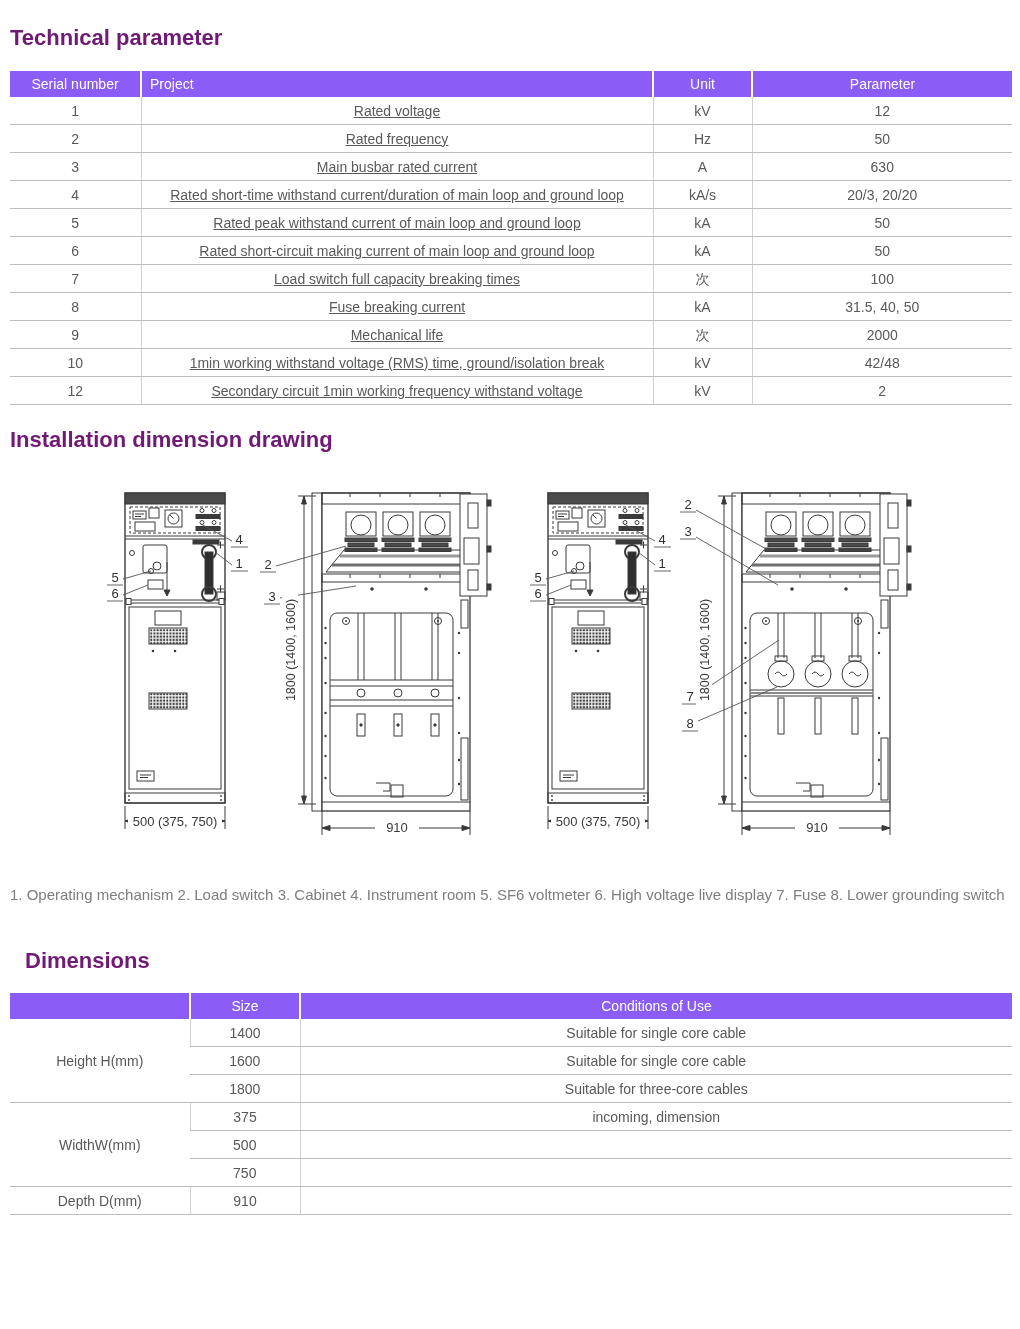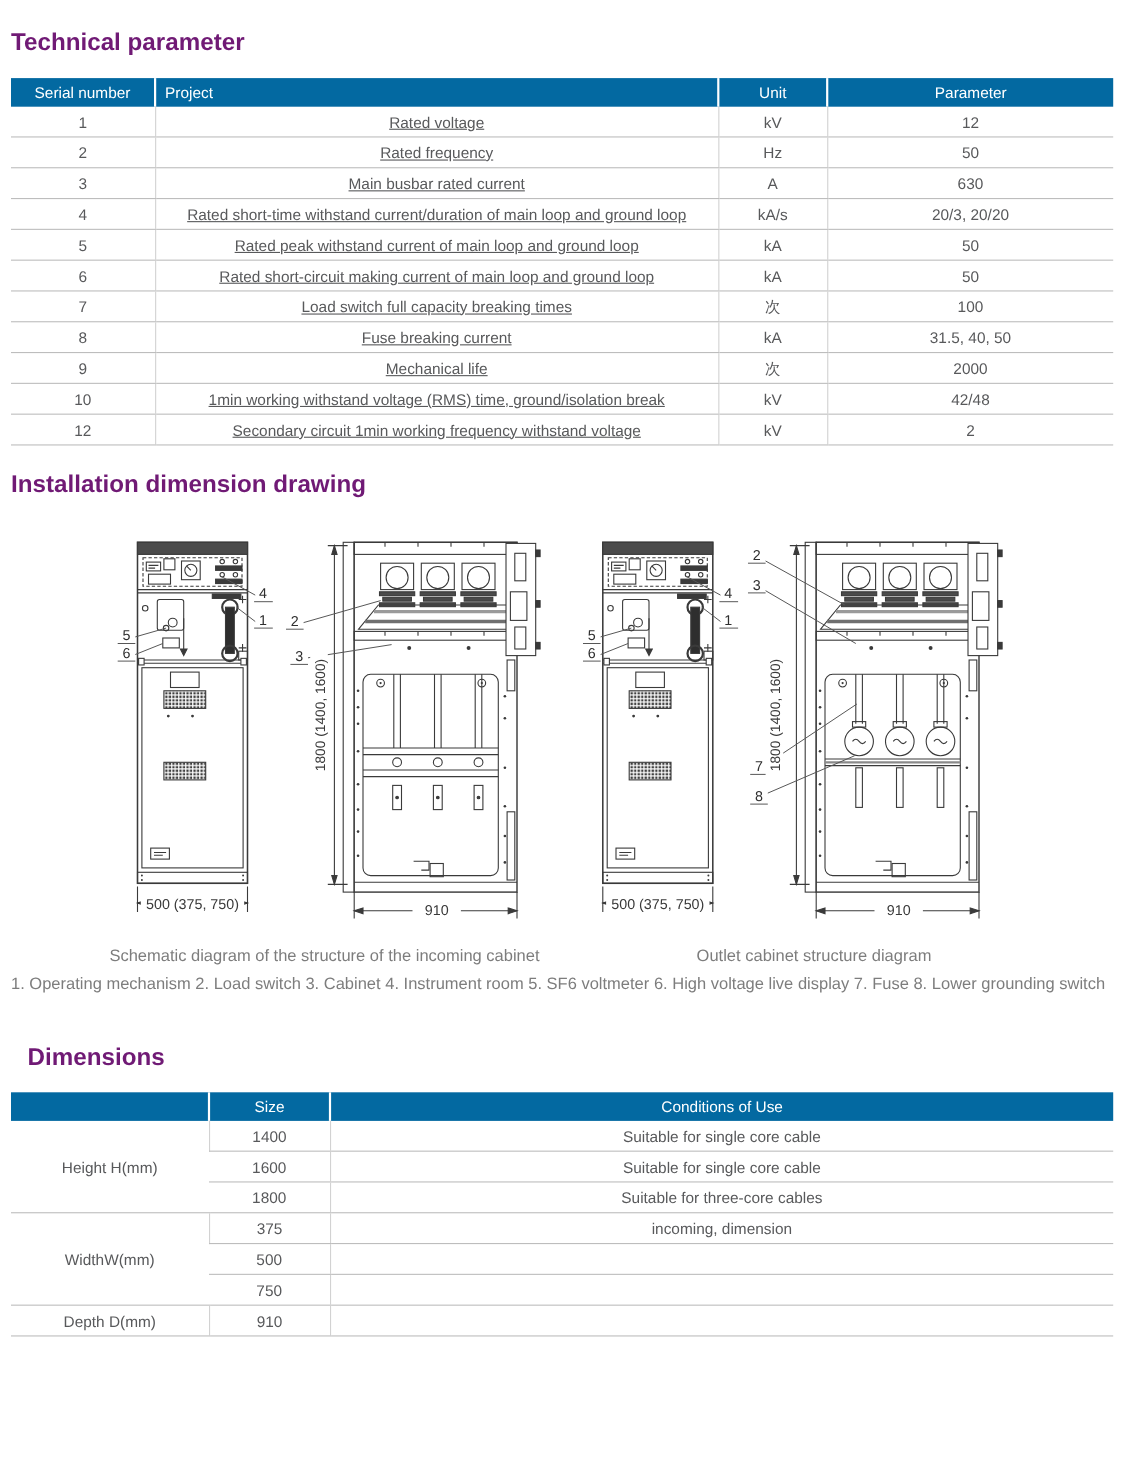--- a/index.html
+++ b/index.html
@@ -16,21 +16,21 @@
     font-weight:bold;
     line-height:24px;
     margin:0;
   }
   #title-technical { margin:26px 0 21px 0; }
   #title-installation { margin:23px 0 0 0; }
   #title-dimensions { margin:40px 0 20px 15px; }
 
   table { border-collapse:collapse; table-layout:fixed; width:1002px; font-size:14px; }
   thead th {
-    background:#0369a1; color:#fff; font-weight:normal;
+    background:#8b5cf6; color:#fff; font-weight:normal;
     padding:5px 8px; border-left:2px solid #fff; text-align:center;
     height:16px;
   }
   thead th:first-child { border-left:none; }
   tbody td {
     border-bottom:1px solid #bdbdbd;
     border-left:1px solid #d2d2d2;
     padding:5.5px 8px; text-align:center; line-height:16px; color:#58595b;
     overflow:hidden;
   }
@@ -424,22 +424,20 @@
     <g transform="translate(30,162) rotate(-90)">
       <rect x="-64" y="-12" width="128" height="16" fill="#fff"></rect>
       <text class="dim-text-sm" x="0" y="1" text-anchor="middle">1800 (1400, 1600)</text>
     </g>
     <rect x="117" y="331" width="44" height="16" fill="#fff"></rect>
     <text class="dim-text" x="139" y="344" text-anchor="middle">910</text>
   </svg>
 </div>
 
 <div class="captions">
-  <div class="caption-left">Schematic diagram of the structure of the incoming cabinet</div>
-  <div class="caption-right">Outlet cabinet structure diagram</div>
 </div>
 
 <div class="legend">1. Operating mechanism 2. Load switch 3. Cabinet 4. Instrument room 5. SF6 voltmeter 6. High voltage live display 7. Fuse 8. Lower grounding switch</div>
 
 <h2 class="section-title" id="title-dimensions">Dimensions</h2>
 
 <table class="dim-table">
   <colgroup>
       <col style="width:180px">
       <col style="width:110px">

